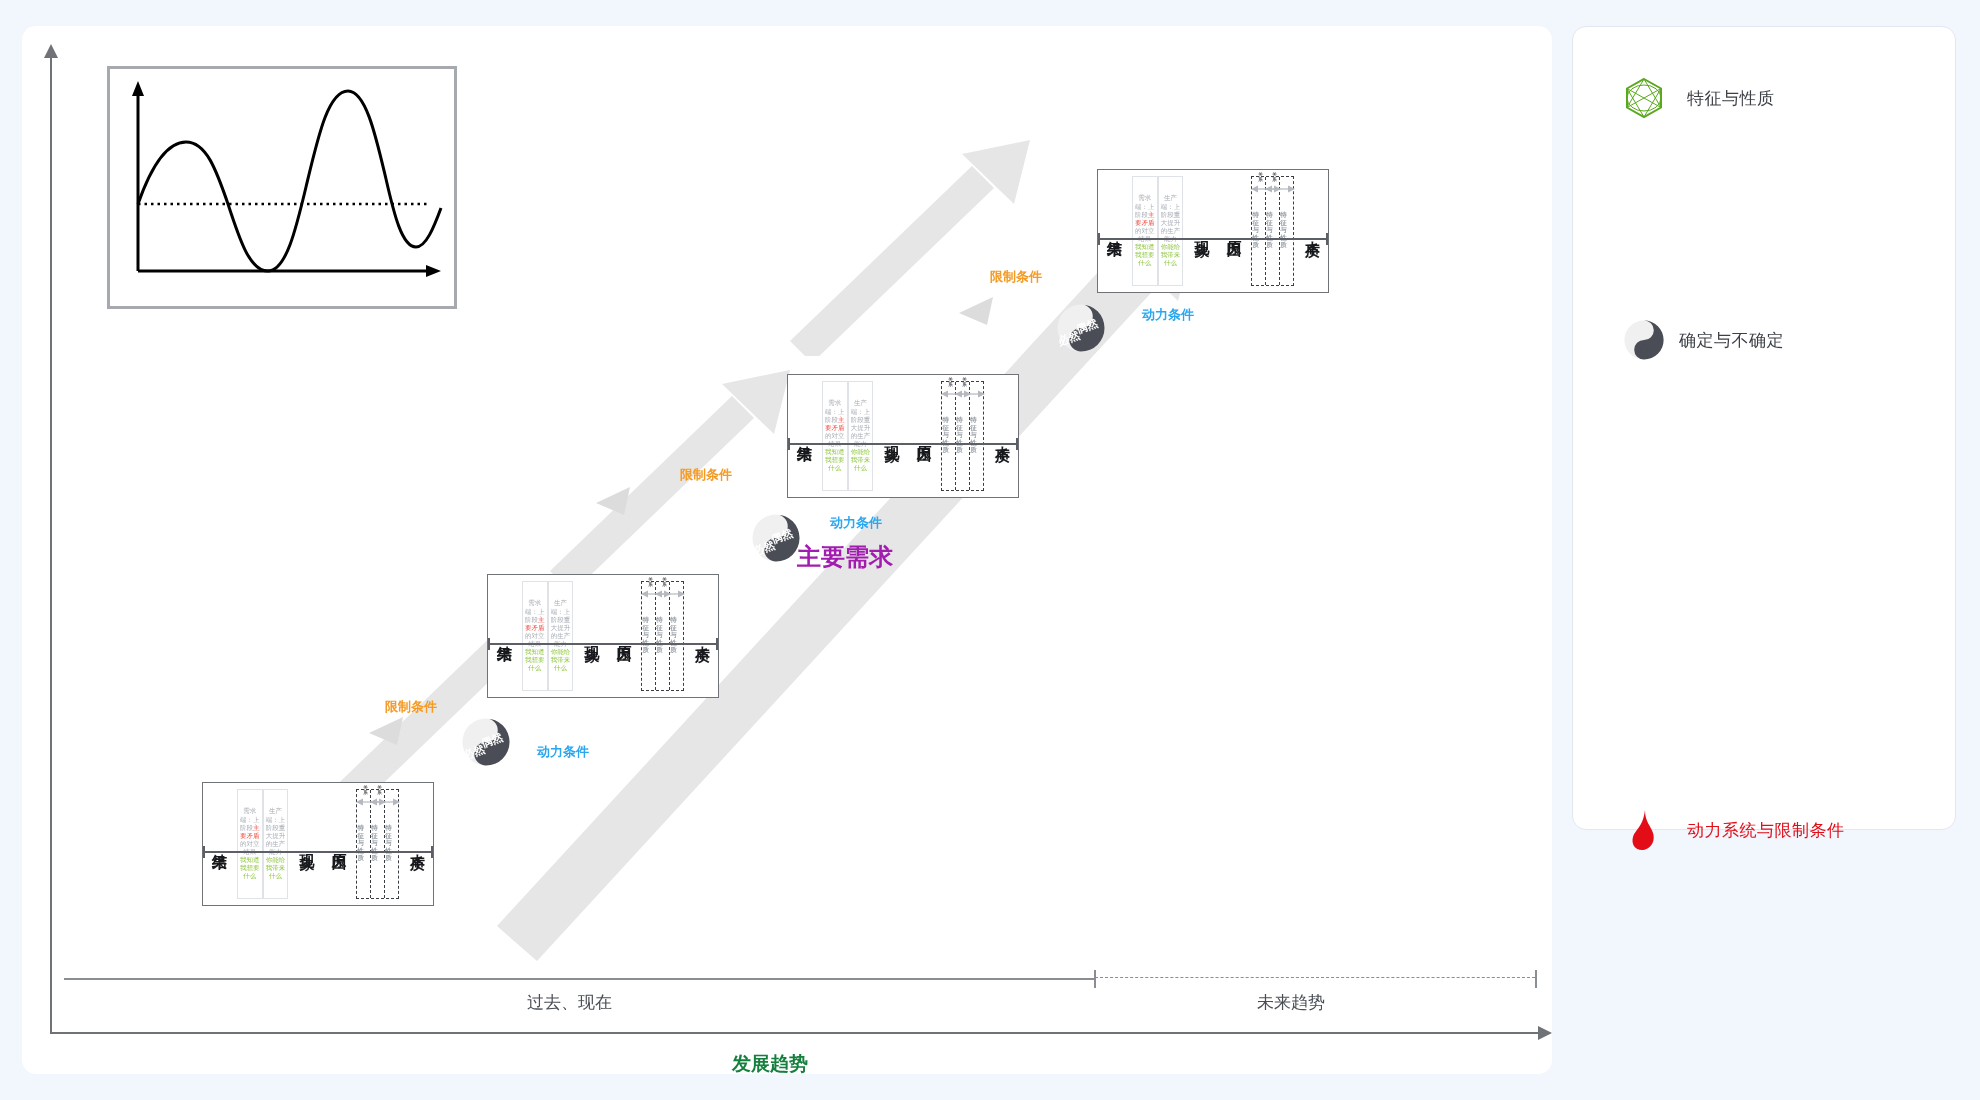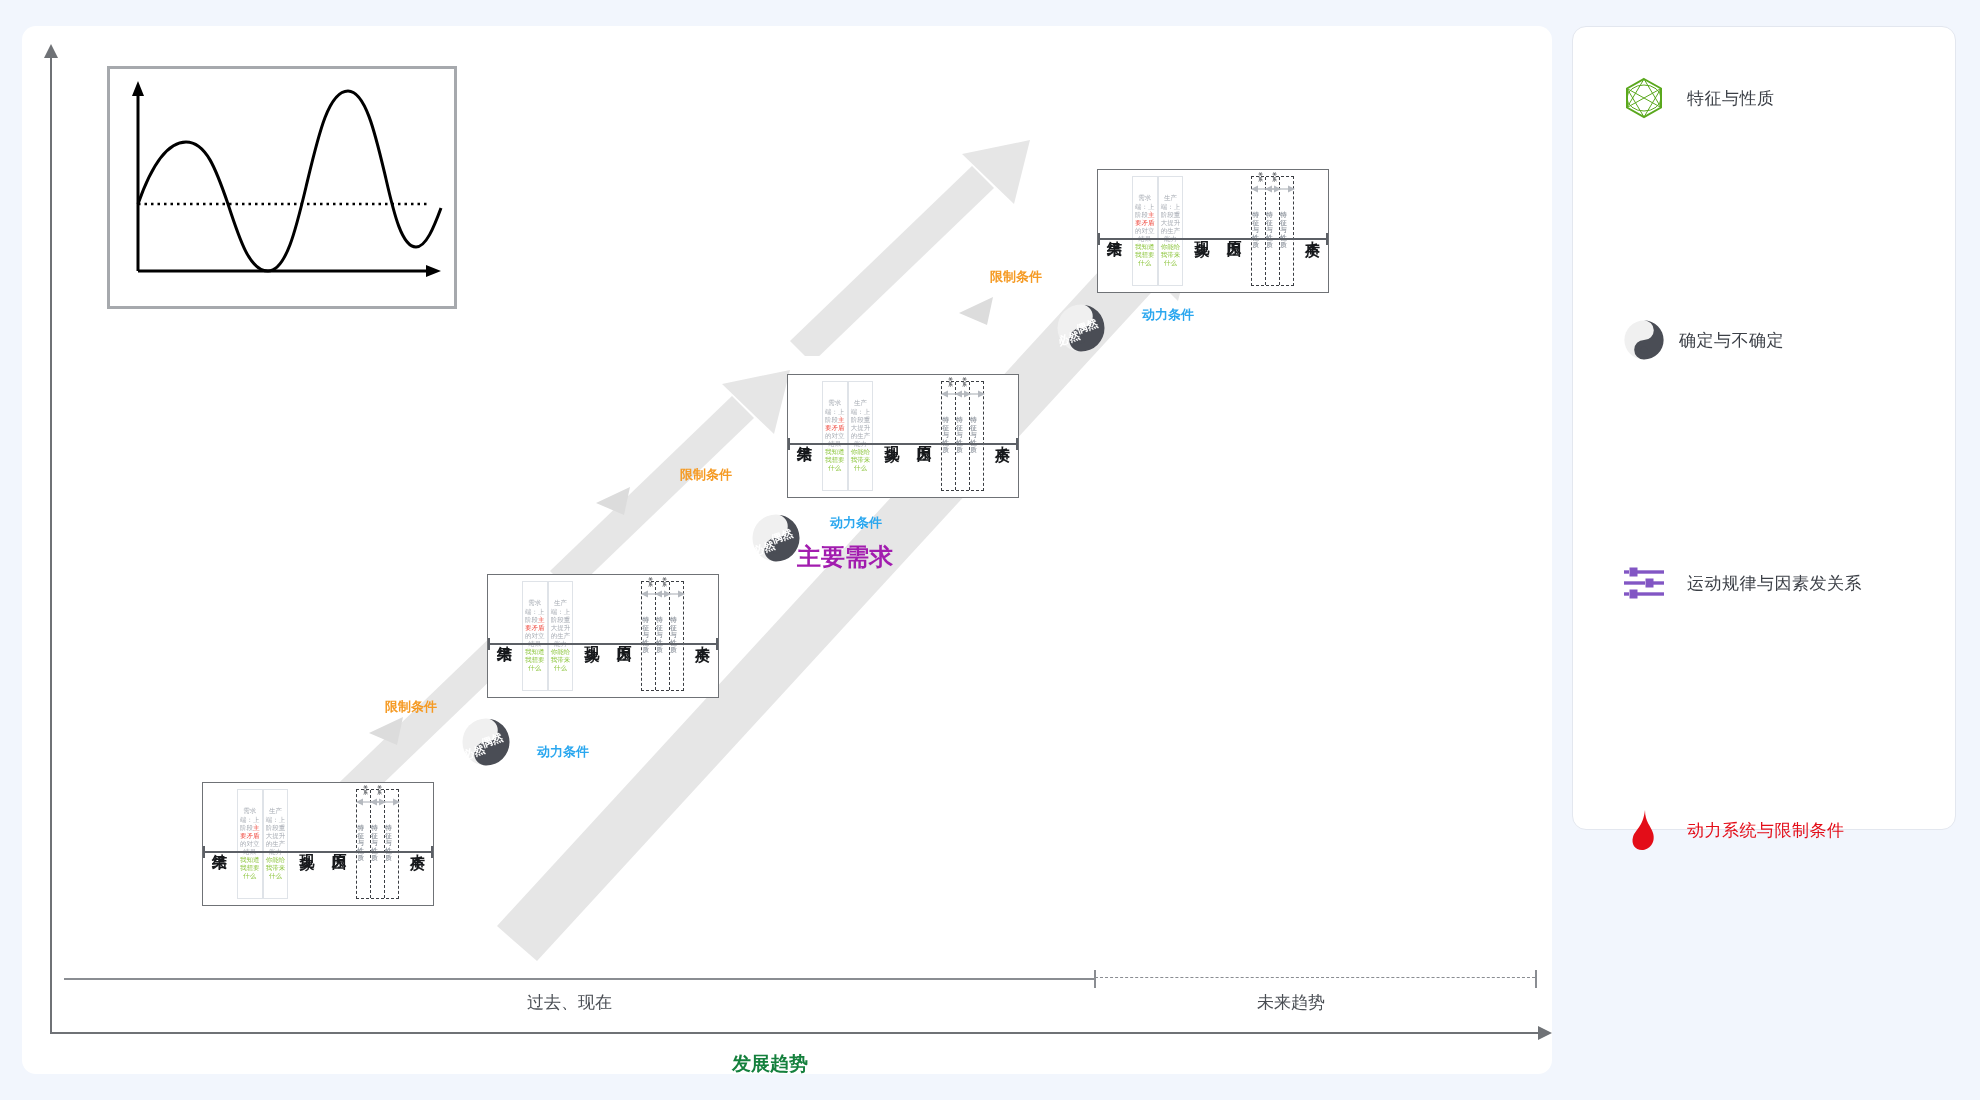--- a/index.html
+++ b/index.html
@@ -414,38 +414,20 @@
         <svg width="40" height="40" viewBox="0 0 100 100">
           <circle cx="50" cy="50" r="49" fill="#f0f0f0"></circle>
           <path d="M50,1 A49,49 0 0,1 50,99 A24.5,24.5 0 0,1 50,50 A24.5,24.5 0 0,0 50,1 Z" fill="#4a4d55"></path>
           <circle cx="50" cy="25.5" r="8" fill="#f0f0f0"></circle>
           <circle cx="50" cy="74.5" r="8" fill="#4a4d55"></circle>
         </svg>
       </span>
       <span class="legend-label">确定与不确定</span>
     </div>
 
-    <div class="legend-item" style="top:533px;">
-      <span class="legend-ico">
-        <svg width="42" height="34" viewBox="0 0 42 34">
-          <g stroke="#8256c4" stroke-width="3.4" stroke-linecap="butt">
-            <line x1="1" y1="6" x2="6" y2="6"></line>
-              <line x1="14" y1="6" x2="41" y2="6"></line>
-            <line x1="1" y1="17" x2="22" y2="17"></line>
-              <line x1="30" y1="17" x2="41" y2="17"></line>
-            <line x1="1" y1="28" x2="6" y2="28"></line>
-              <line x1="14" y1="28" x2="41" y2="28"></line>
-          </g>
-          <rect x="6.5" y="1.5" width="8" height="9" fill="#8256c4"></rect>
-          <rect x="22.5" y="12.5" width="8" height="9" fill="#8256c4"></rect>
-          <rect x="6.5" y="23.5" width="8" height="9" fill="#8256c4"></rect>
-        </svg>
-      </span>
-      <span class="legend-label">运动规律与因素发关系</span>
-    </div>
 
     <div class="legend-item" style="top:780px;">
       <span class="legend-ico">
         <svg width="30" height="44" viewBox="0 0 30 44">
           <path d="M16,2 C16,14 22,18 24,25 C27,35 20,42 13,42 C6,42 2,36 4,29 C6,22 14,19 16,2 Z" fill="#e30d18"></path>
         </svg>
       </span>
       <span class="legend-label red">动力系统与限制条件</span>
     </div>
 

